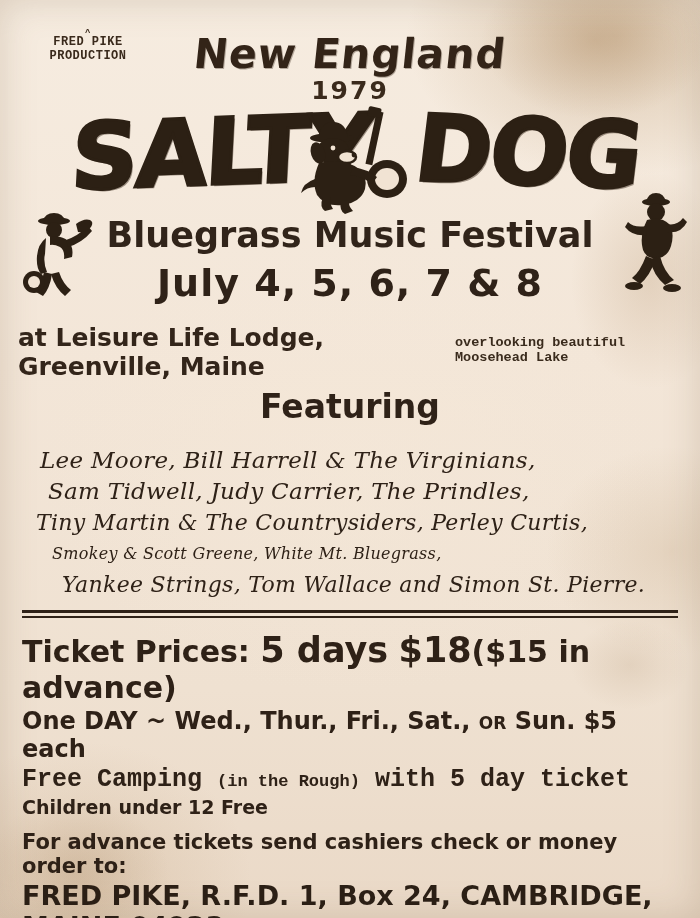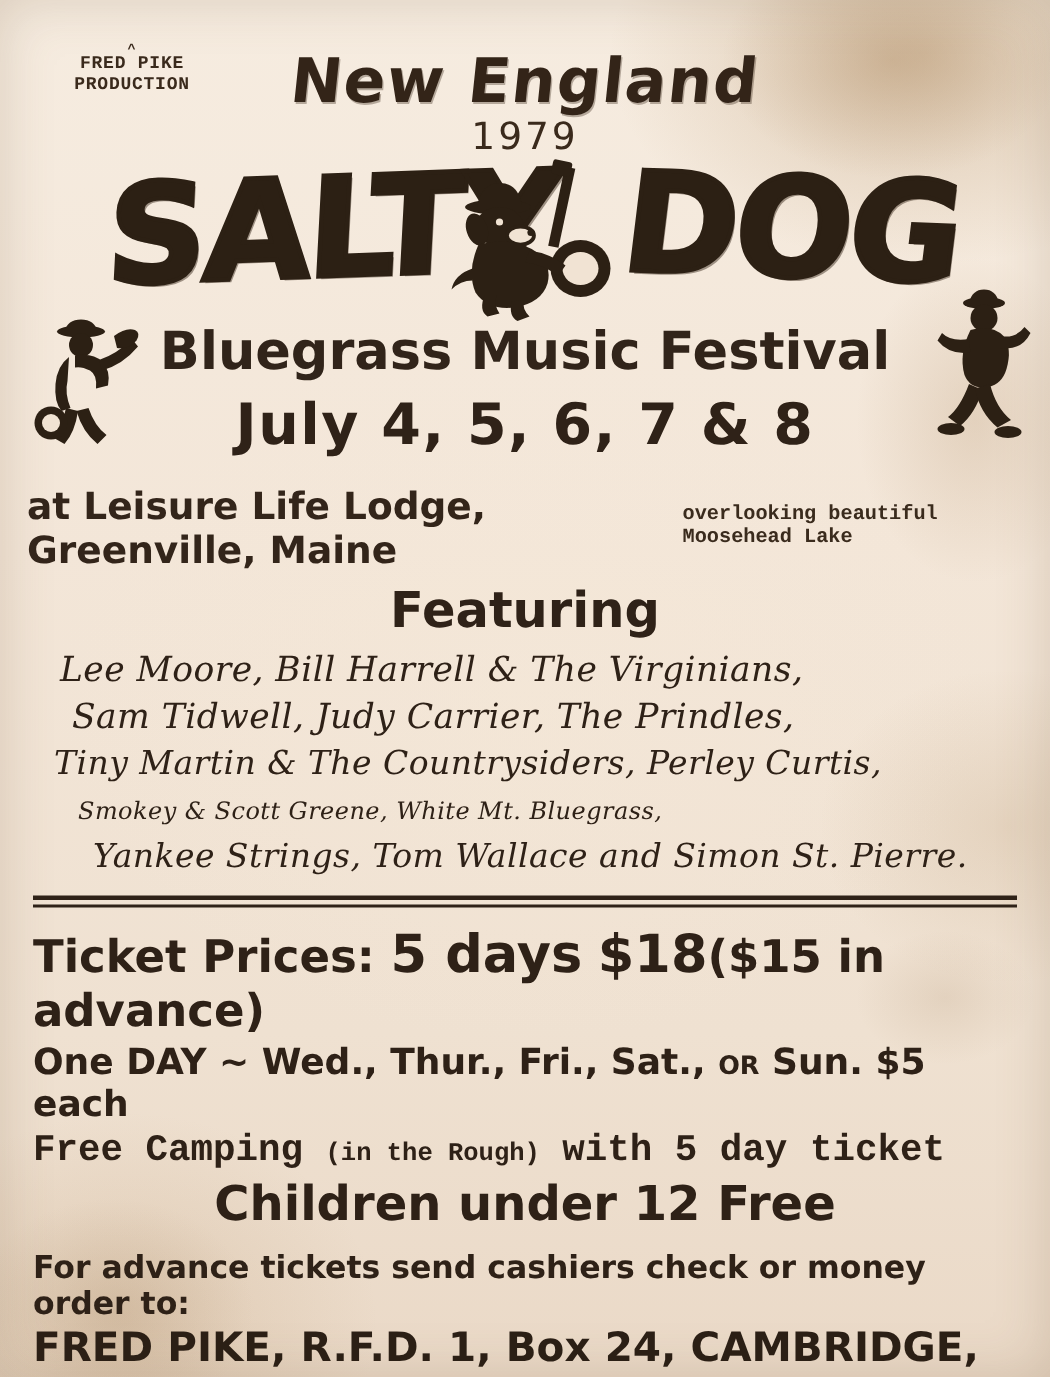--- a/index.html
+++ b/index.html
@@ -66,21 +66,21 @@
     font-family: "DejaVu Sans", sans-serif;
     font-weight: bold;
     font-size: 41px;
     letter-spacing: 1px;
     transform: skewX(-6deg);
     color: #332418;
     text-shadow: 1px 1px 0 rgba(60,42,28,0.35);
   }
   .year {
     font-family: "DejaVu Sans", sans-serif;
-    font-weight: normal;
+    font-weight: bold;
     font-size: 25px;
     letter-spacing: 2px;
     margin-top: -2px;
     color: #3a2a1c;
   }
 
   .bigtitle {
     position: relative;
     height: 112px;
     margin-top: -4px;
@@ -156,21 +156,21 @@
     text-align: center;
     font-family: "DejaVu Sans", sans-serif;
     font-weight: bold;
     font-size: 33px;
     margin-top: 6px;
     color: #2f2218;
   }
 
   
   .performers {
-    margin-top: 6px;
+    margin-top: 19px;
     padding: 0 6px;
   }
   .perf-line {
     font-family: "DejaVu Serif", serif;
     font-style: italic;
     font-size: 23px;
     line-height: 31px;
     letter-spacing: 0.3px;
     color: #2e2117;
     white-space: nowrap;
@@ -195,21 +195,21 @@
     font-family: "DejaVu Sans", sans-serif;
     font-weight: bold;
     color: #2e2117;
   }
   .pl1 { font-size: 30px; letter-spacing: 0px; }
   .pl1 .big { font-size: 35px; }
   .pl2 { font-size: 24px; margin-top: 2px; }
   .pl2 .or { font-size: 17px; text-align: right; }
   .pl3 { font-size: 25px; margin-top: 2px; font-family: Liberation Mono, monospace; }
   .pl3 .small { font-size: 17px; }
-  .pl4 { font-size: 32px; margin-top: 2px; text-align: center; }
+  .pl4 { font-size: 19px; margin-top: 2px; text-align: left; }
 
   
   .order { margin-top: 12px; padding: 0 6px; }
   .order-line1 {
     font-family: "DejaVu Sans", sans-serif;
     font-weight: bold;
     font-size: 21px;
     color: #2e2117;
   }
   .order-line2 {

